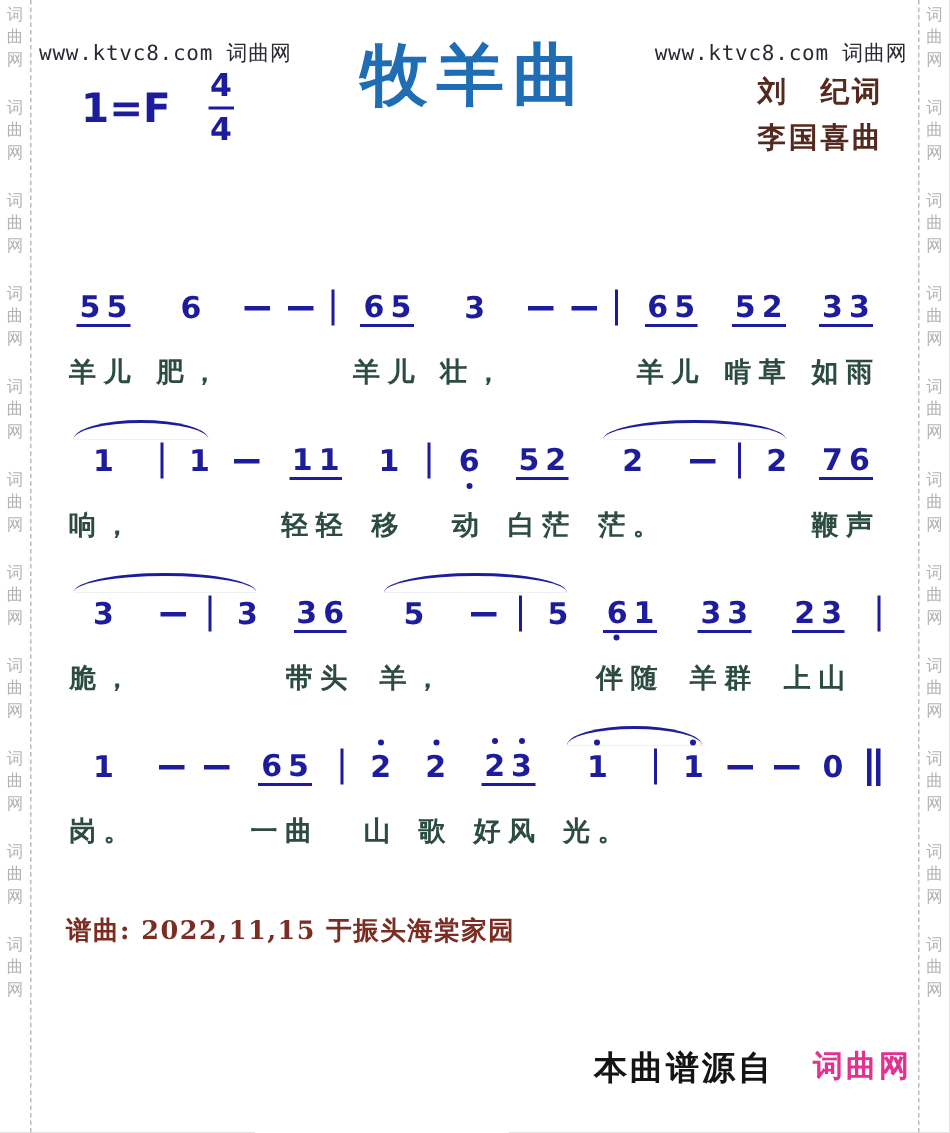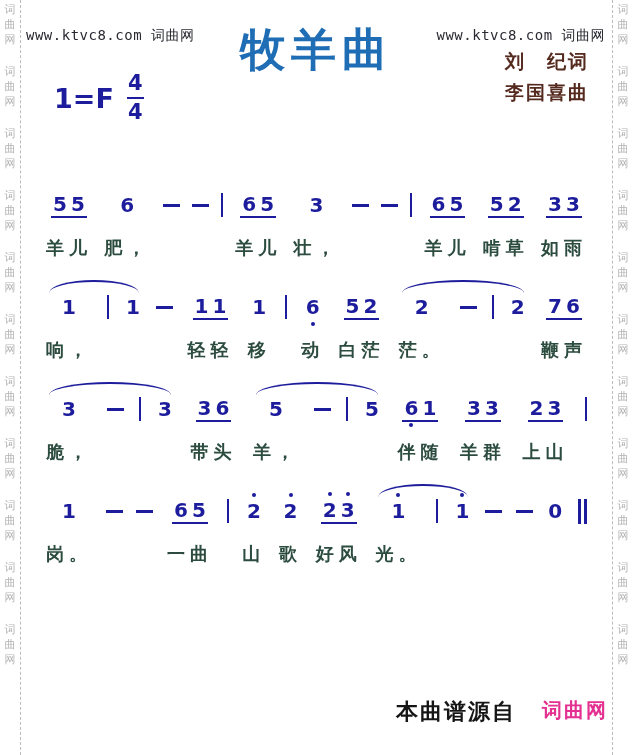--- a/index.html
+++ b/index.html
@@ -16,21 +16,21 @@
   .wm-l{left:2px}.wm-r{right:2px}
   .wm .grp{display:flex;flex-direction:column;gap:4px}
   .wmline{position:absolute;top:0;bottom:0;width:0;border-left:1px dashed #bcbcbc}
   .wmline-l{left:20px}.wmline-r{right:20px}
 
   
   .hdr{position:absolute;top:27px;font-family:"DejaVu Sans Mono",monospace;font-size:14px;color:#2a2a33;letter-spacing:.5px}
   .hdr-l{left:26px}.hdr-r{right:28px}
   .title{position:absolute;top:20px;left:0;right:0;text-align:center;font-size:45px;font-weight:700;
          color:var(--blue);letter-spacing:6px;font-family:"DejaVu Serif",serif}
-  .keysig{position:absolute;left:54px;top:72px;display:flex;align-items:center;gap:13px;color:var(--navy)}
+  .keysig{position:absolute;left:54px;top:46px;display:flex;align-items:center;gap:25px;color:var(--navy)}
   .tonic{font-family:"DejaVu Sans",sans-serif;font-weight:700;font-size:27px}
   .frac{display:flex;flex-direction:column;align-items:center;font-family:"DejaVu Sans",sans-serif;
         font-weight:700;font-size:21px;line-height:1.1}
   .fracline{width:17px;height:2px;background:var(--navy);margin:2px 0}
   .credits{position:absolute;right:44px;top:46px;font-size:19px;line-height:31px;color:var(--maroon);font-weight:600;letter-spacing:2px}
 
   
   .score{position:absolute;left:46px;right:46px;top:176px}
   .system{display:flex;justify-content:space-between;align-items:flex-start;padding-top:16px;margin-bottom:14px}
   .slurgrp{position:relative;display:flex;gap:15px}
@@ -567,19 +567,20 @@
               <div></div>
               <div></div>
             </div>
           </div>
           <div class="lyr"></div>
         </div>
       </div>
     </div>
 
   <div class="source">
+    <div>谱曲: 2022,11,15 于振头海棠家园</div>
   </div>
 
   <div class="footer">
     <span class="src-label">本曲谱源自</span>
     <span class="brand">词曲网</span>
   </div>
 </div>
 
 </body></html>

